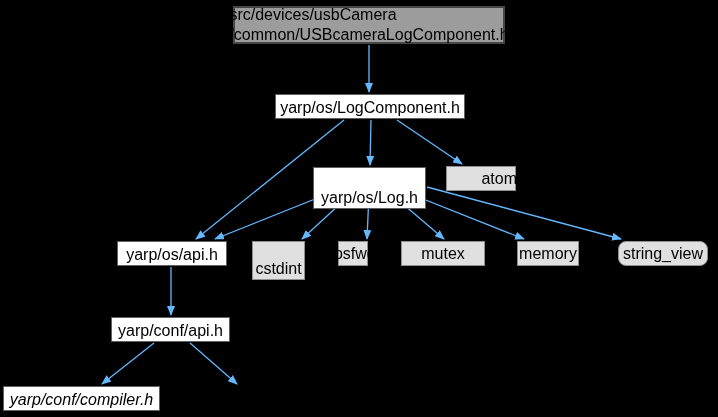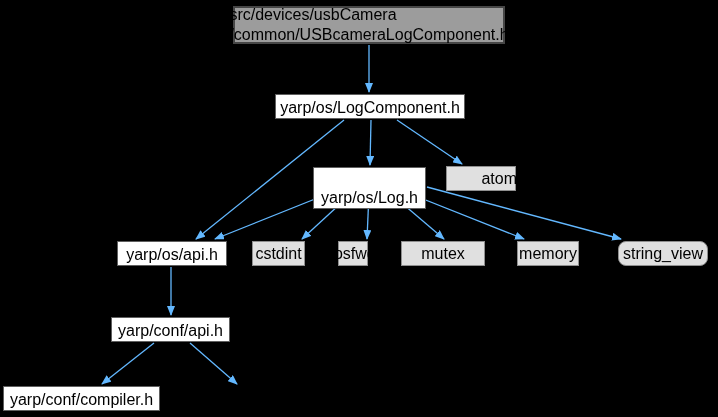--- a/index.html
+++ b/index.html
@@ -50,27 +50,27 @@
   .node.external {
     background: #e0e0e0;
     border: 1.5px solid #8f8f8f;
   }
   
   #n-main        { left: 233px; top:   6px; width: 272px; height: 38px; }
   #n-logcomp     { left: 275px; top:  94px; width: 190px; height: 25px; }
   #n-log         { left: 313px; top: 167px; width: 113px; height: 42px; }
   #n-atomic      { left: 446px; top: 166px; width:  70px; height: 25px; padding-left: 48px; }
   #n-osapi       { left: 117px; top: 241px; width: 110px; height: 25px; }
-  #n-cstdint     { left: 252px; top: 241px; width:  53px; height: 25px; }
+  #n-cstdint     { left: 252px; top: 241px; width:  53px; height: 39px; align-items: flex-end; }
   #n-iosfwd      { left: 338px; top: 241px; width:  30px; height: 25px; }
   #n-mutex       { left: 401px; top: 241px; width:  84px; height: 25px; }
   #n-memory      { left: 517px; top: 241px; width:  62px; height: 25px; }
   #n-stringview  { left: 618px; top: 241px; width:  90px; height: 25px; border-radius: 8px; }
   #n-confapi     { left: 111px; top: 317px; width: 119px; height: 25px; }
-  #n-compiler    { left:   3px; top: 386px; width: 157px; height: 25px; }
+  #n-compiler    { left:   3px; top: 386px; width: 157px; height: 25px; font-style: italic; }
   #n-system      { left: 183px; top: 386px; width: 147px; height: 25px; }
 </style>
 </head>
 <body>
 
 <div class="canvas">
 
   <svg class="edges-layer" width="718" height="417" viewBox="0 0 718 417" xmlns="http://www.w3.org/2000/svg">
     <defs>
       <marker id="arrow" markerWidth="10" markerHeight="8" refX="9" refY="4" orient="auto" markerUnits="userSpaceOnUse">

